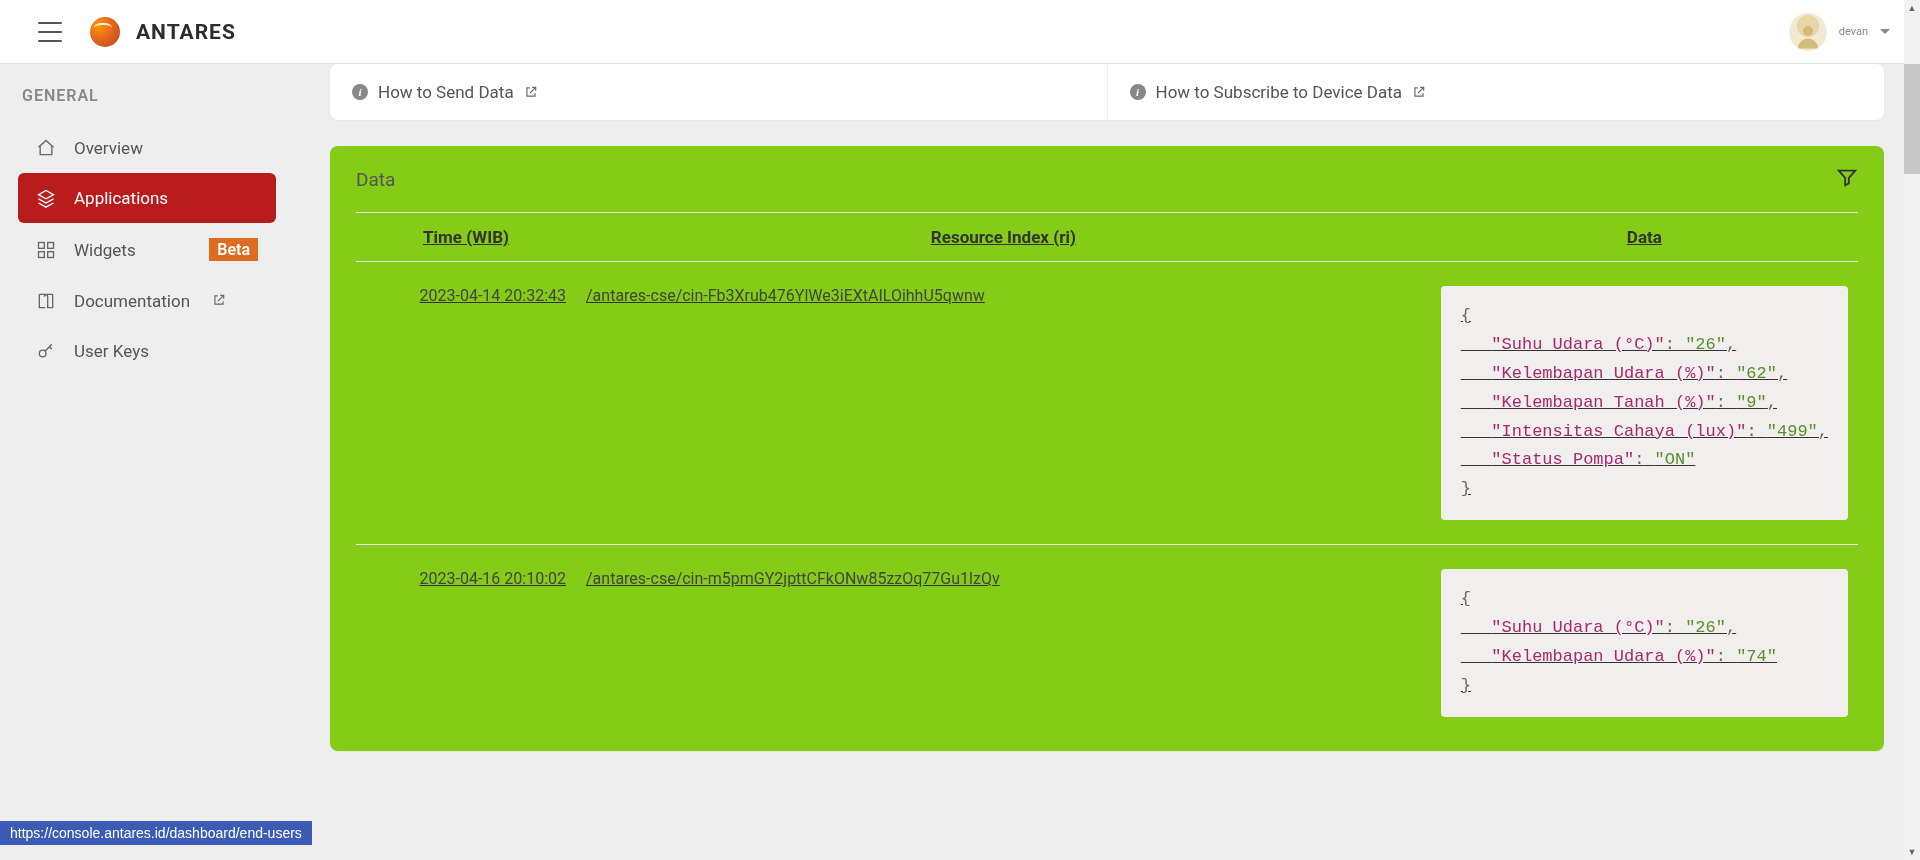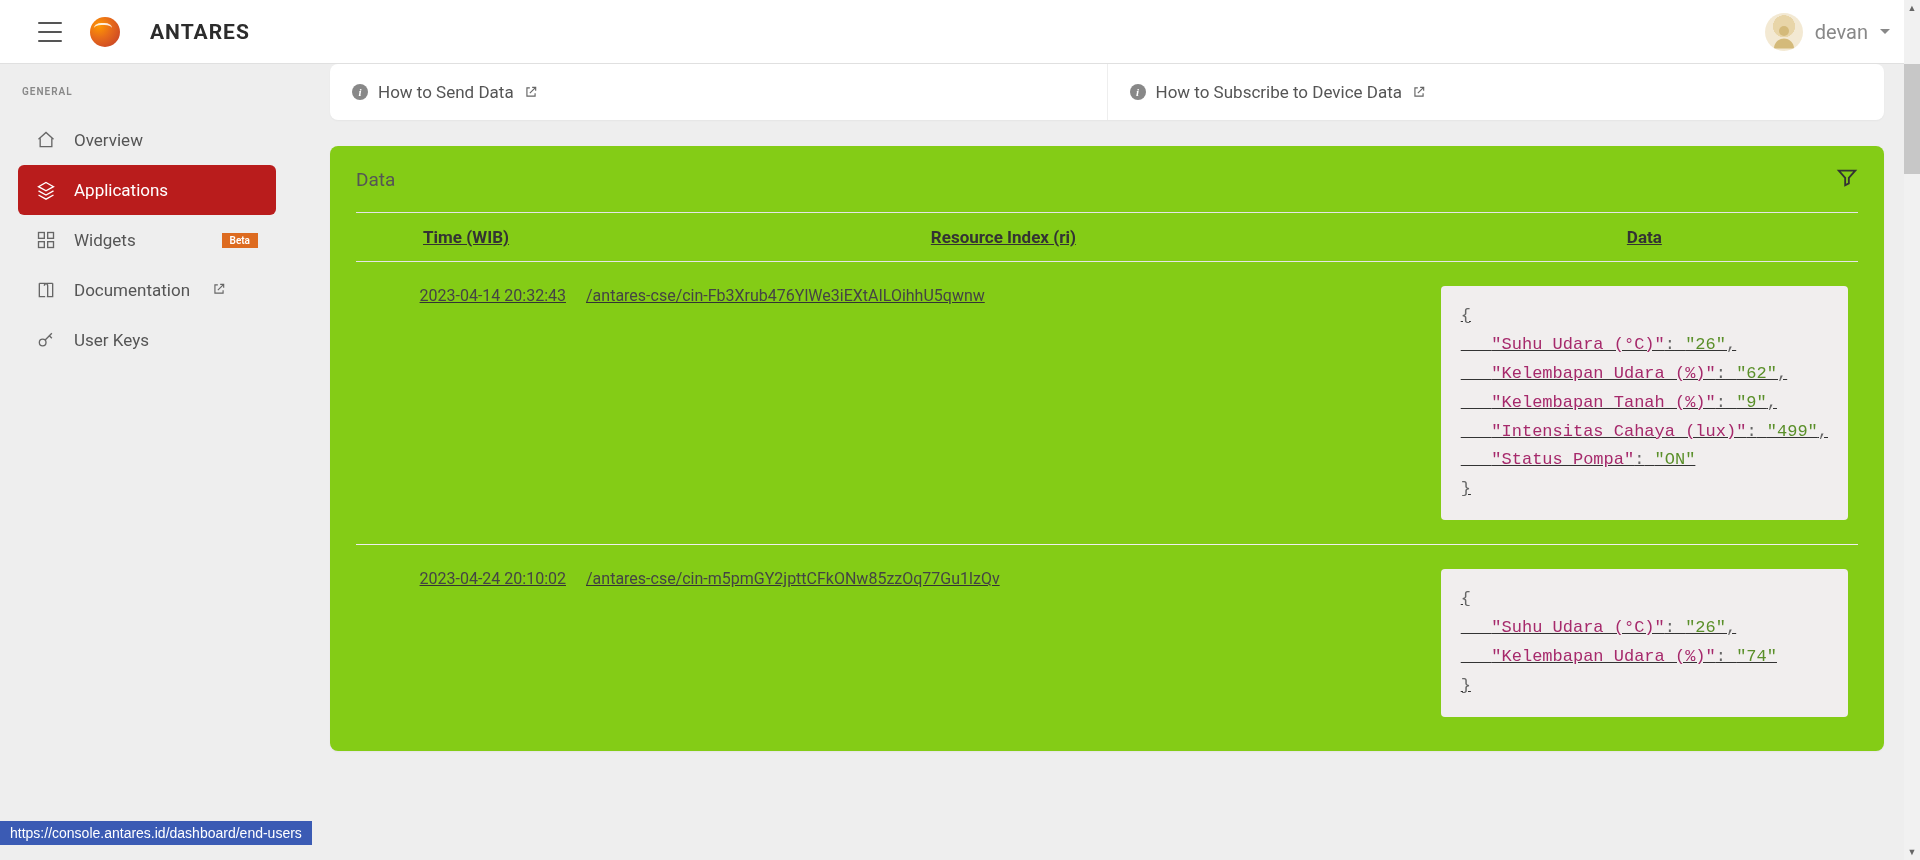--- a/index.html
+++ b/index.html
@@ -21,21 +21,21 @@
   .topbar-left {
     display: flex;
     align-items: center;
     gap: 28px;
   }
   .hamburger {
     width: 24px; height: 20px; display:flex; flex-direction:column; justify-content:space-between; cursor:pointer;
   }
   .hamburger span { display:block; height:2px; background:#555; border-radius:1px;}
   .brand {
-    display:flex; align-items:center; gap:30px; cursor:pointer;
+    display:flex; align-items:center; gap:16px; cursor:pointer;
   }
   .brand-text {
     font-weight:700; letter-spacing:1px; font-size:21px; color:#2c2c2c;
   }
   .brand-logo {
     width:30px;height:30px;border-radius:50%;
     background: radial-gradient(circle at 30% 30%, #ff9800 0%, #e86c1a 40%, #c0392b 100%);
     position:relative;
   }
   .brand-logo::after{
@@ -44,48 +44,48 @@
   }
   .topbar-right {
     display:flex; align-items:center; gap:12px; cursor:pointer;
   }
   .avatar {
     width:38px;height:38px;border-radius:50%;
     background: radial-gradient(circle at 50% 35%, #e8d5a8 35%, #f3e9d3 36%);
     display:flex;align-items:flex-end;justify-content:center;overflow:hidden;
   }
   .avatar svg{width:30px;height:30px;fill:#d4ba7a;}
-  .username { color:#888; font-size:20px; }
+  .username { color:#888; font-size:11px; }
   .caret-down { width:0;height:0;border-left:5px solid transparent;border-right:5px solid transparent;border-top:5px solid #888;}
 
   .layout { display:flex; }
   .sidebar {
     width: 294px;
     background:#eeeeee;
     min-height: calc(100vh - 64px);
     padding: 22px 18px;
     position:relative;
   }
   .section-title {
-    color:#888; font-size:10px; letter-spacing:1px; font-weight:600; padding: 0 0 18px 4px;
+    color:#888; font-size:16px; letter-spacing:1px; font-weight:600; padding: 0 0 18px 4px;
   }
   .nav-item {
     display:flex; align-items:center; gap:16px;
     padding: 15px 18px; border-radius:6px;
     color:#555; font-size:17px; cursor:pointer;
     justify-content:space-between;
   }
   .nav-item .left { display:flex; align-items:center; gap:18px;}
   .nav-item.active { background:#b91c1c; color:#fff;}
   .nav-item.active .icon svg { stroke:#fff; fill:none;}
   .nav-item .icon { width:20px;height:20px; display:flex;align-items:center;justify-content:center;}
   .nav-item .icon svg { stroke:#666; fill:none; stroke-width:1.6;}
   .nav-item.highlight { color:#dd6b20;}
   .nav-item.highlight .icon svg{stroke:#dd6b20;}
-  .badge { font-size:10px; padding:2px 8px; border-radius:0; font-weight:600;}
+  .badge { font-size:16px; padding:2px 8px; border-radius:0; font-weight:600;}
   .badge-beta { background:#dd6b20; color:#fff;}
   .badge-new { background:#17a2b8; color:#fff;}
   .ext-link { margin-left:4px;}
 
   .main {
     flex:1; padding: 0 36px 30px 36px; background:#eeeeee;
     min-height: calc(100vh - 64px);
   }
   .help-row {
     background:#fff; border-radius:8px; margin-top:0;
@@ -305,21 +305,21 @@
                   <div class="json-block"><span class="jp">{</span>
    <span class="jk">"Suhu Udara (°C)"</span><span class="jp">:</span> <span class="jv">"26"</span><span class="jp">,</span>
    <span class="jk">"Kelembapan Udara (%)"</span><span class="jp">:</span> <span class="jv">"62"</span><span class="jp">,</span>
    <span class="jk">"Kelembapan Tanah (%)"</span><span class="jp">:</span> <span class="jv">"9"</span><span class="jp">,</span>
    <span class="jk">"Intensitas Cahaya (lux)"</span><span class="jp">:</span> <span class="jv">"499"</span><span class="jp">,</span>
    <span class="jk">"Status Pompa"</span><span class="jp">:</span> <span class="jv">"ON"</span>
 <span class="jp">}</span></div>
                 </td>
               </tr>
               <tr>
-                <td class="td-time">2023-04-24 20:10:02</td>
+                <td class="td-time">2023-04-16 20:10:02</td>
                 <td class="td-ri">/antares-cse/cin-m5pmGY2jpttCFkONw85zzOq77Gu1lzQv</td>
                 <td>
                   <div class="json-block"><span class="jp">{</span>
    <span class="jk">"Suhu Udara (°C)"</span><span class="jp">:</span> <span class="jv">"26"</span><span class="jp">,</span>
    <span class="jk">"Kelembapan Udara (%)"</span><span class="jp">:</span> <span class="jv">"74"</span>
 <span class="jp">}</span></div>
                 </td>
               </tr>
             </tbody>
         </table>

